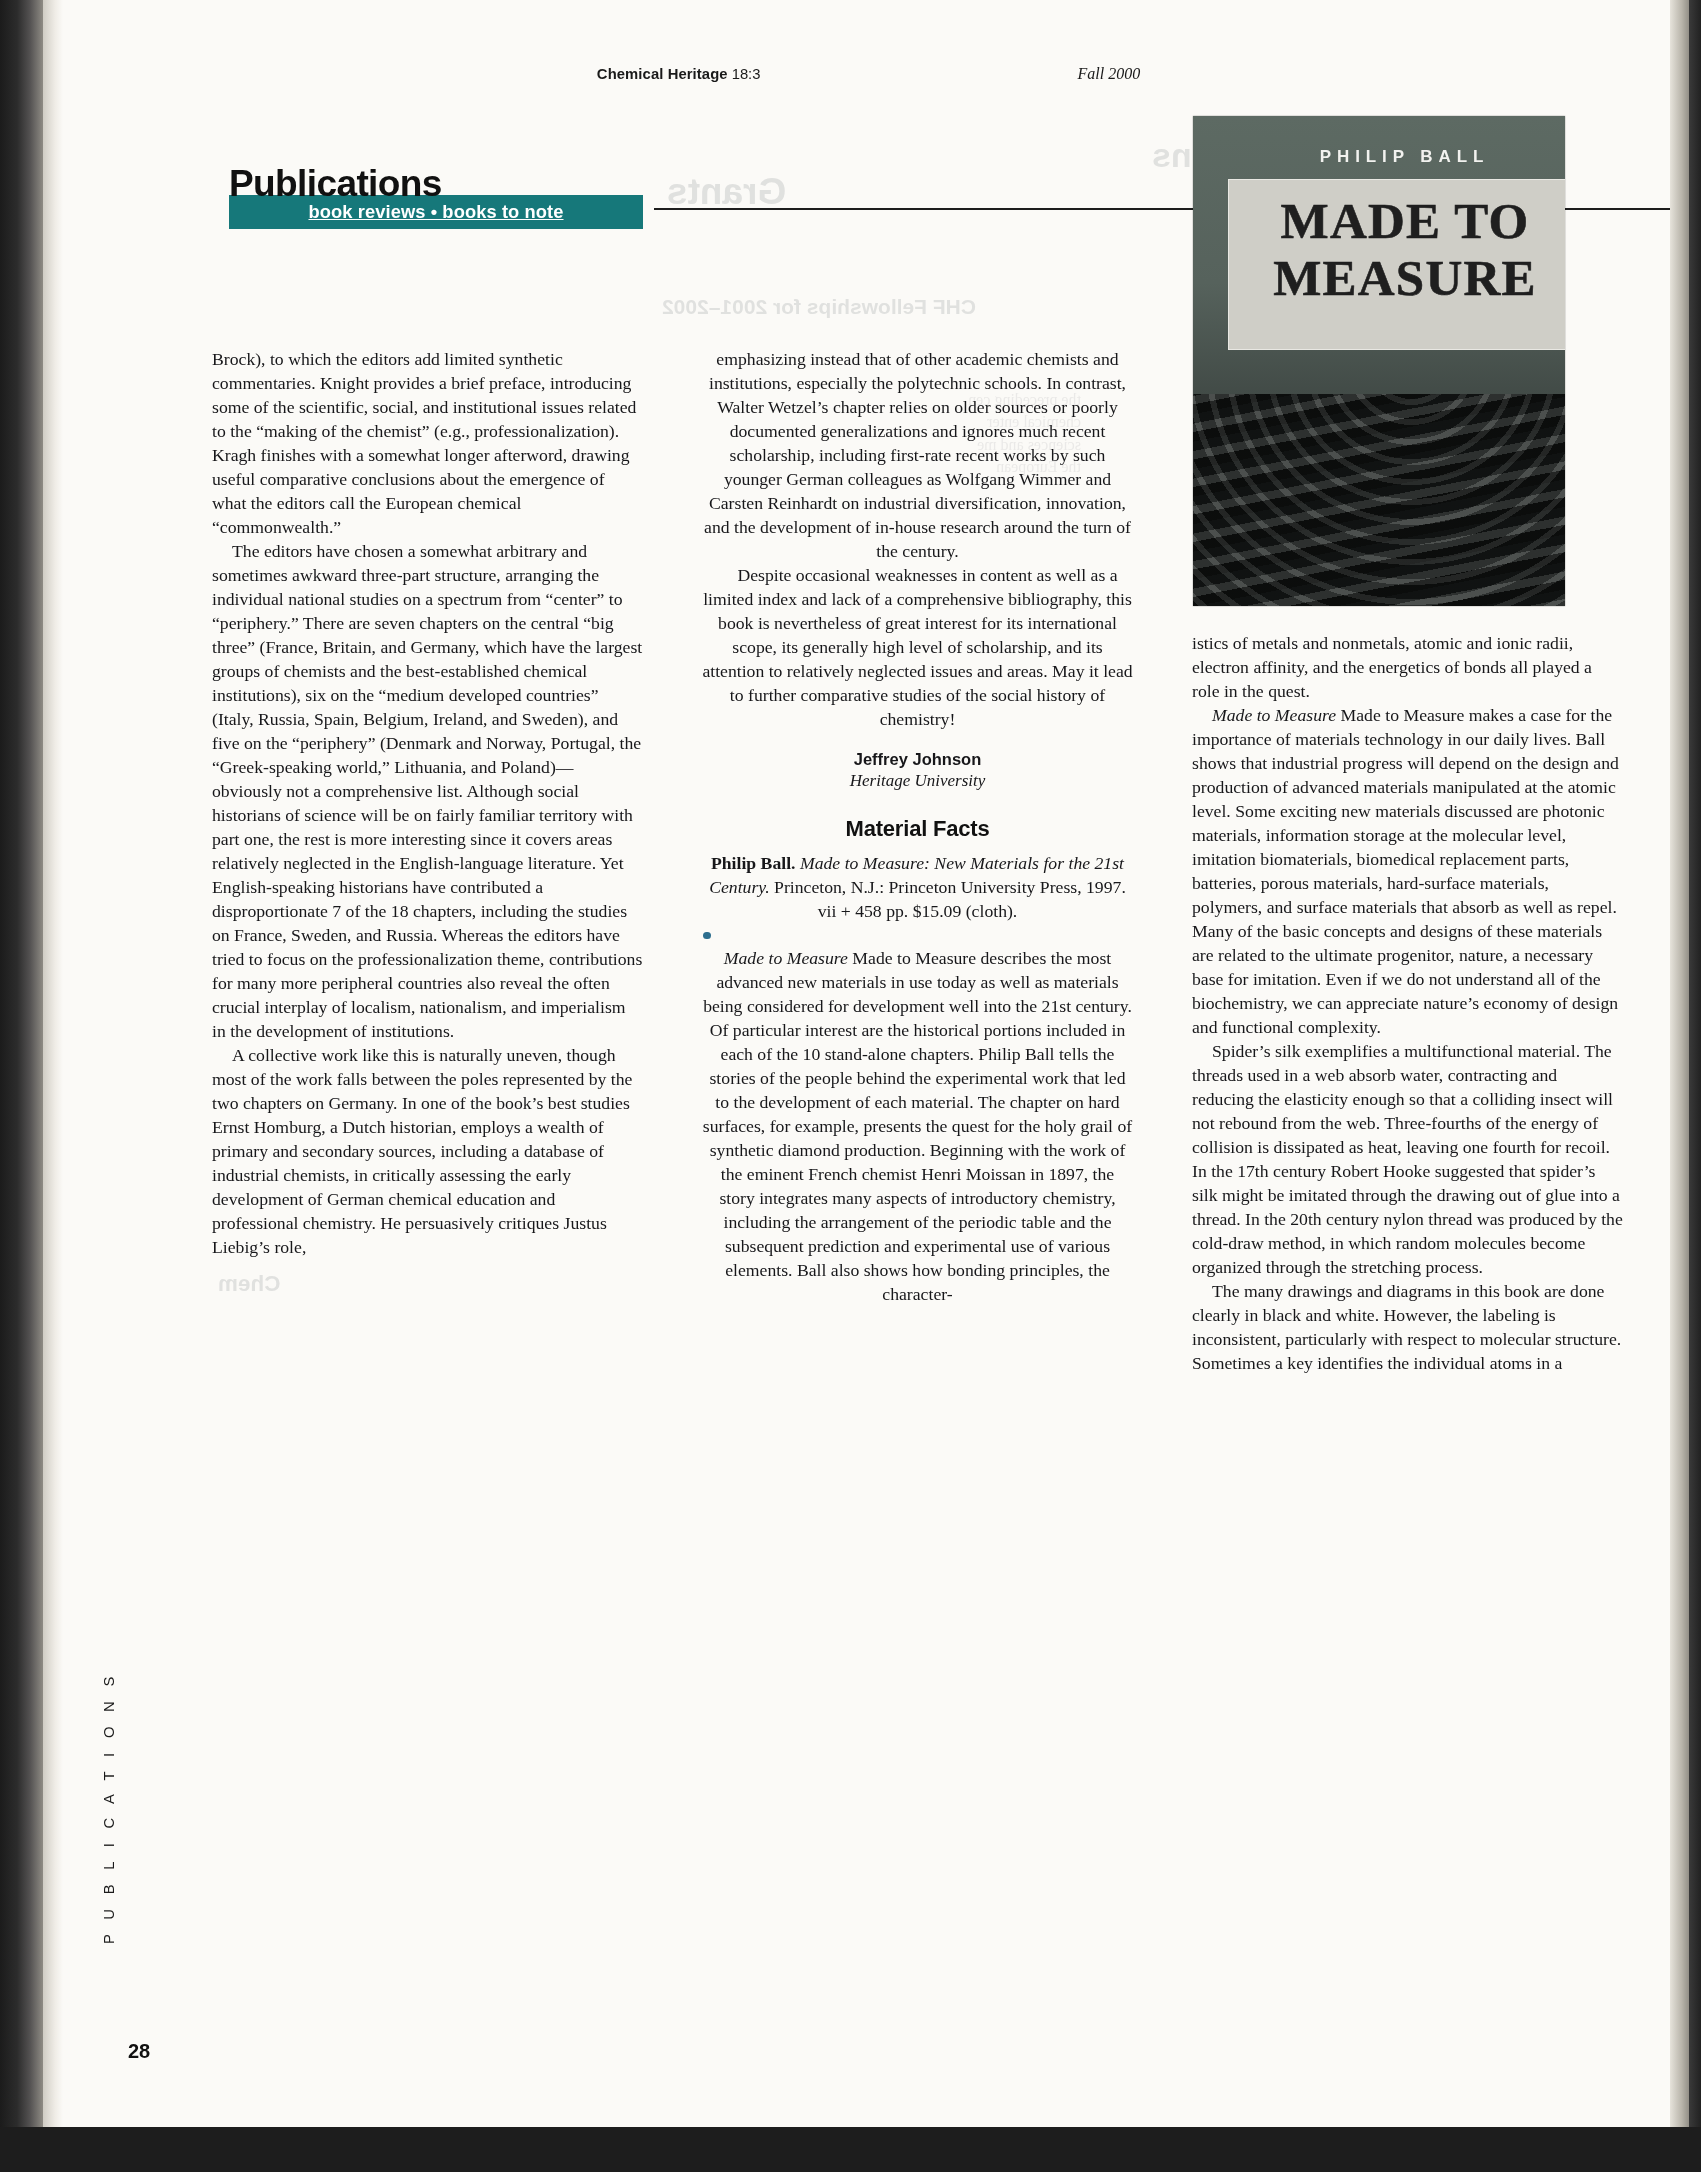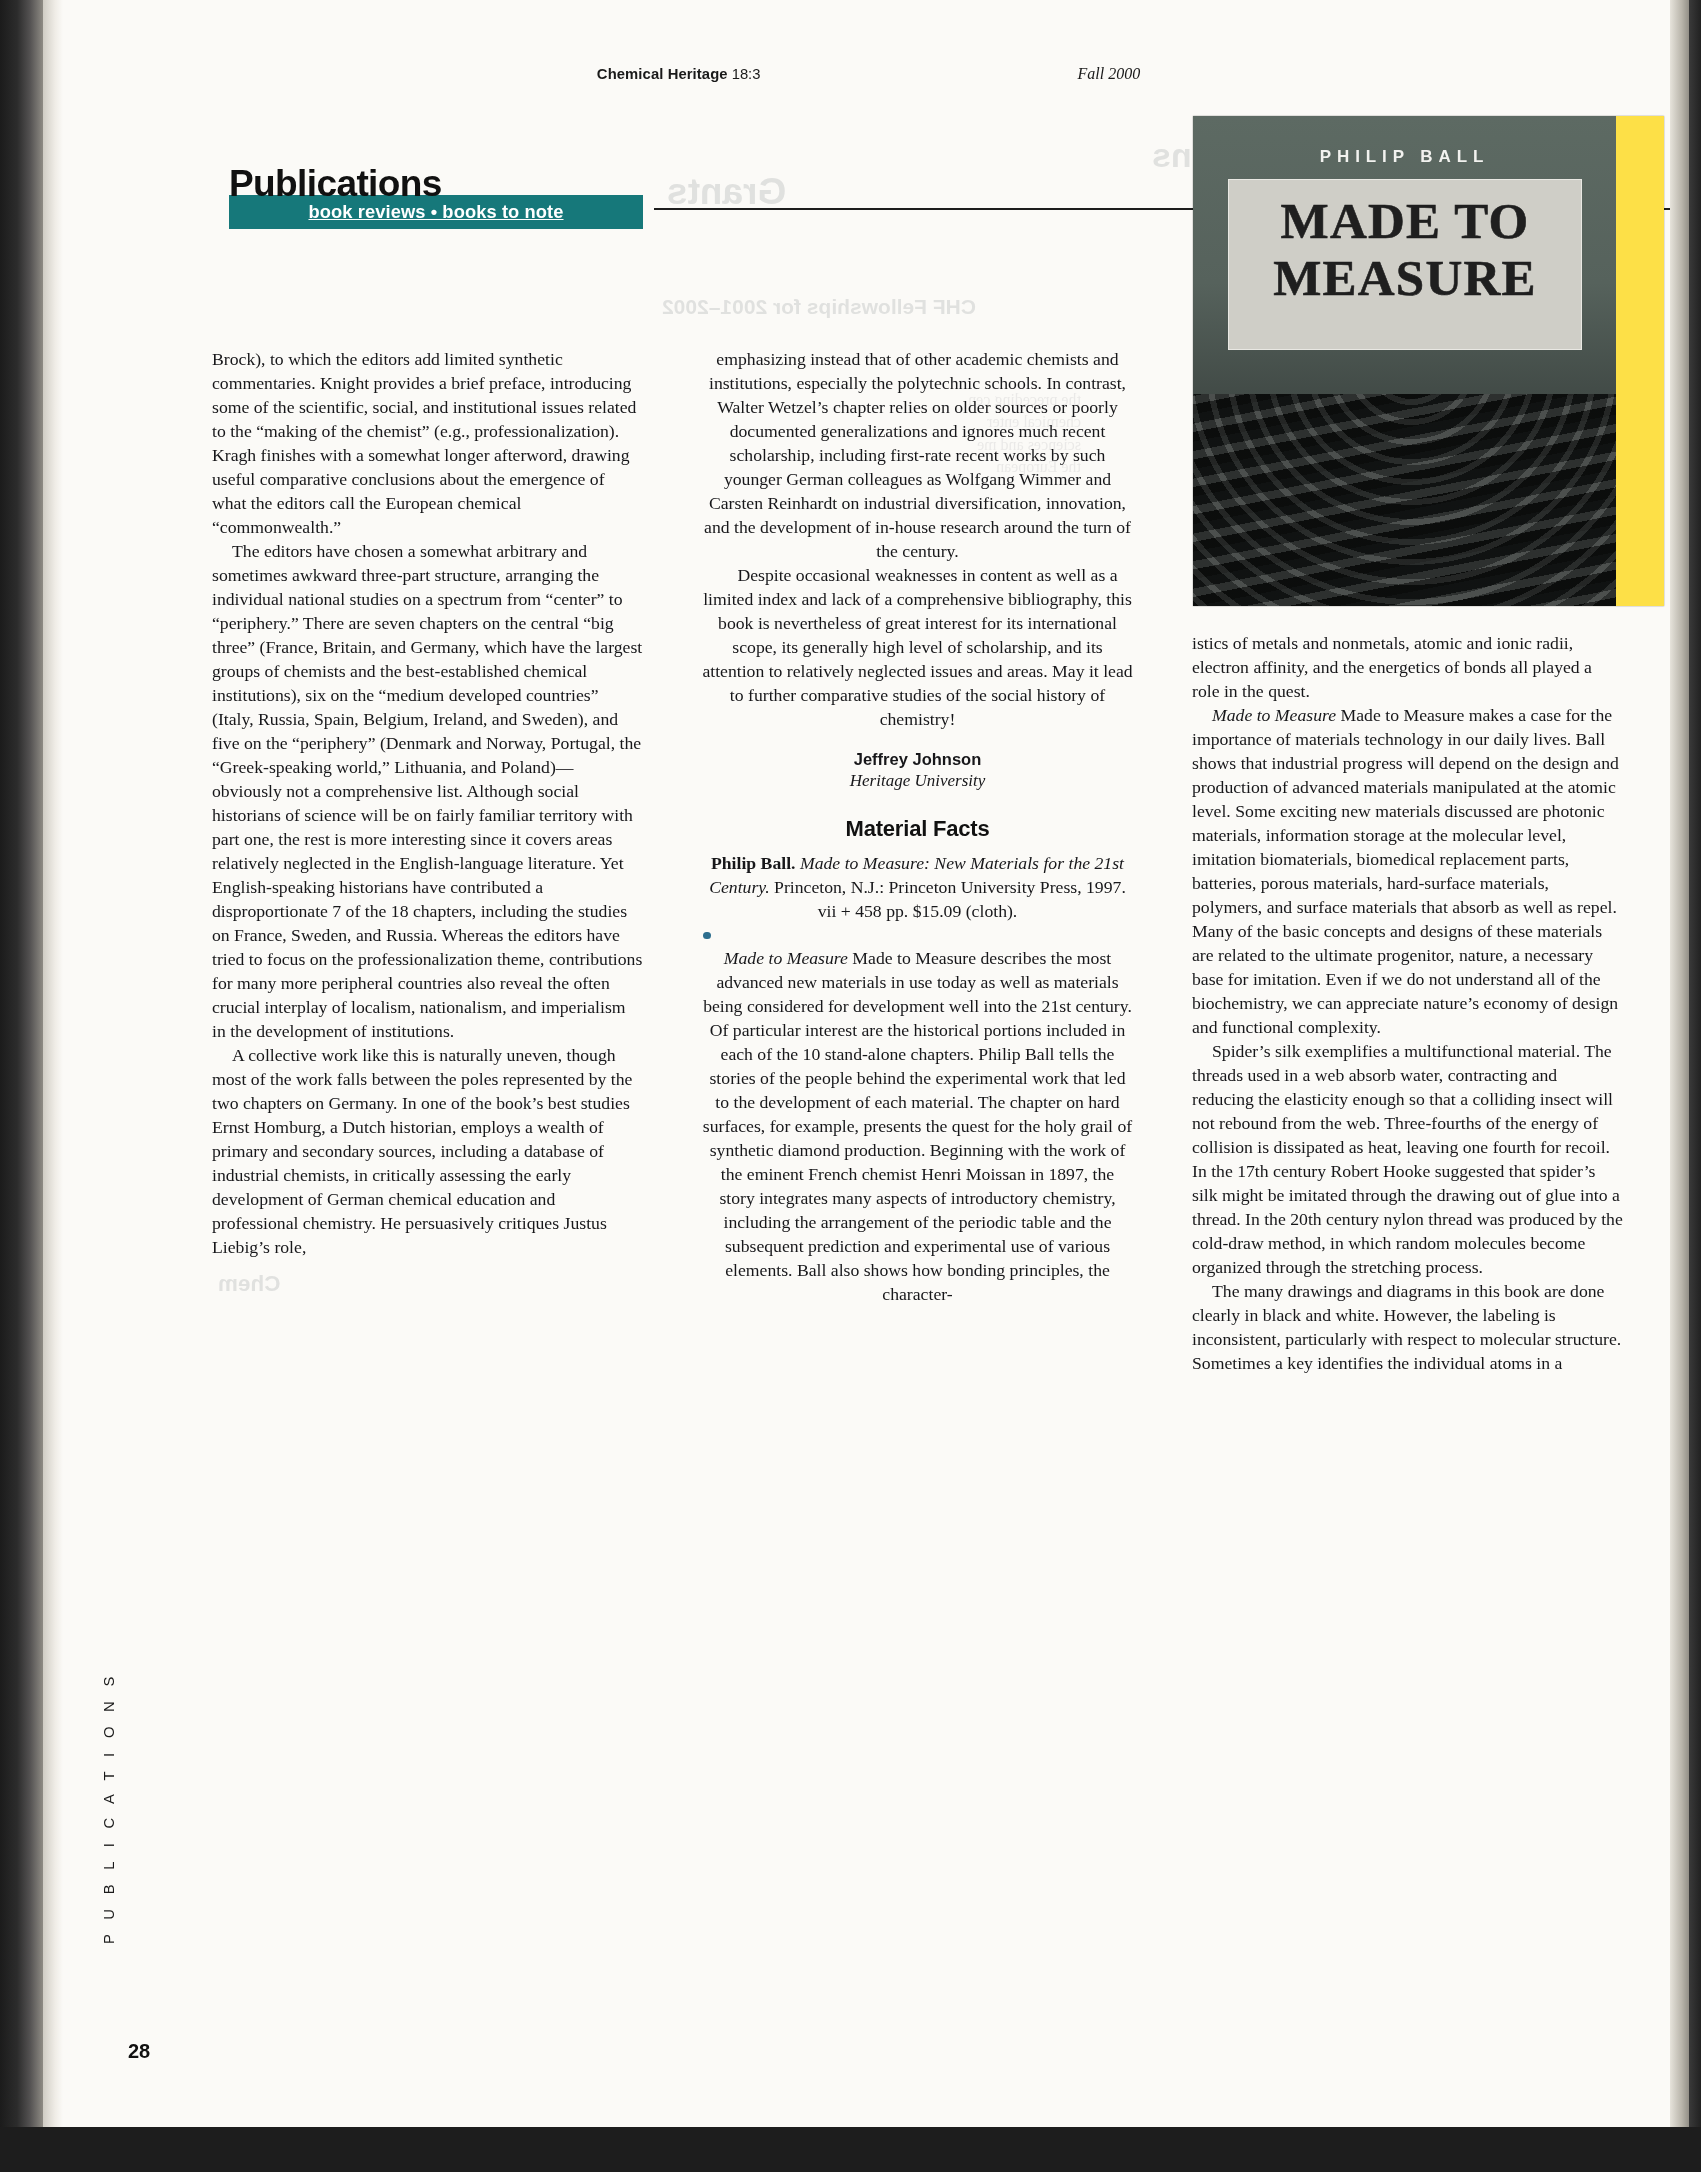--- a/index.html
+++ b/index.html
@@ -203,21 +203,21 @@
     border-radius: 50%;
     background: #2d6e8e;
     margin: 8.3px 0 7px 1.2px;
   }
 
   
   .cover {
     position: absolute;
     left: 1152px;
     top: 116px;
-    width: 471px;
+    width: 372px;
     height: 490px;
     background: #fde047;
     overflow: hidden;
     box-shadow: 0 0 1.2px rgba(0,0,0,0.5);
   }
   .cover-top {
     position: absolute;
     left: 0; top: 0;
     width: 423px; height: 278px;
     background: linear-gradient(180deg,#5d6a63 0%, #56625c 60%, #424b47 100%);

